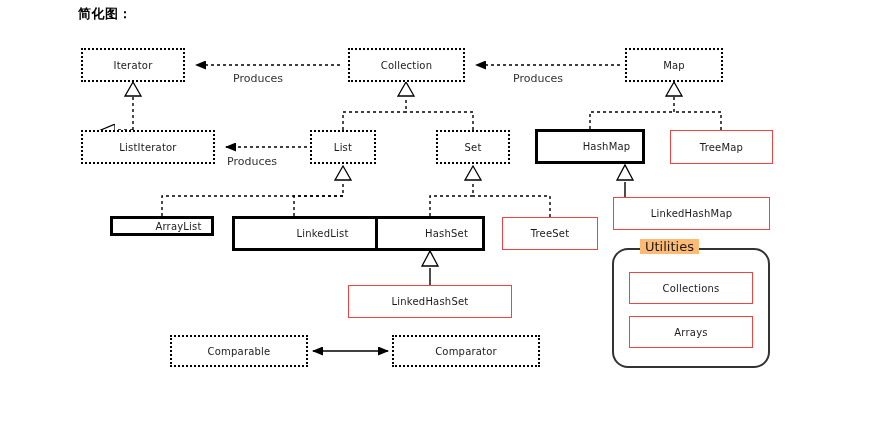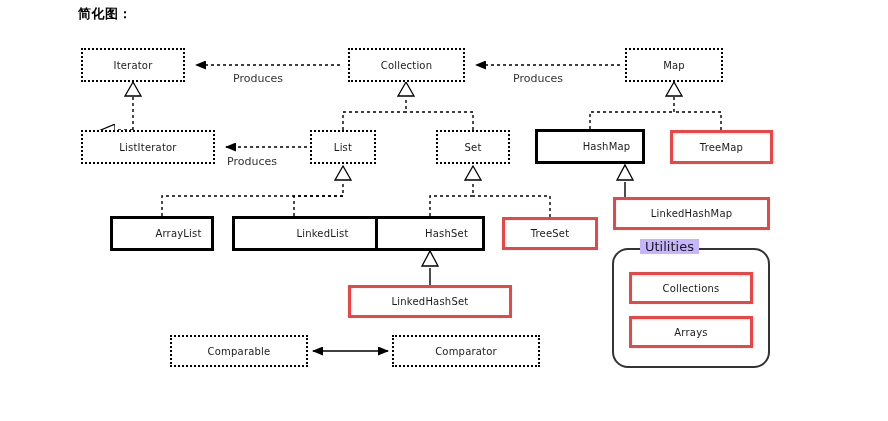--- a/index.html
+++ b/index.html
@@ -49,37 +49,37 @@
     font-size: 10px;
     color: #1a1a1a;
     letter-spacing: 0.2px;
     white-space: nowrap;
     z-index: 3;
   }
   .node.iface {
     border: 2px dotted #000000;
   }
   .node.cls {
-    border: 3px solid #ef4444;
+    border: 1px solid #ef4444;
   }
   .node.cls-bold {
     border: 3px solid #000000;
     padding-left: 33px;
   }
   .group-box {
     position: absolute;
     box-sizing: border-box;
     border: 2px solid #333333;
     border-radius: 16px;
     background: #ffffff;
     z-index: 2;
   }
   .group-label {
     position: absolute;
-    background: #c4b5fd;
+    background: #fdba74;
     font-family: "DejaVu Sans", sans-serif;
     font-size: 13px;
     color: #1a1a1a;
     padding: 0 5px;
     z-index: 4;
     white-space: nowrap;
   }
   .edge-label {
     position: absolute;
     background: #ffffff;
@@ -209,21 +209,21 @@
   </div>
 
   <div class="node cls-bold" style="left:535px; top:129px; width:110px; height:35px;">
     <span>HashMap</span>
   </div>
 
   <div class="node cls" style="left:670px; top:130px; width:103px; height:34px;">
     <span>TreeMap</span>
   </div>
 
-  <div class="node cls-bold" style="left:110px; top:216px; width:104px; height:35px;">
+  <div class="node cls-bold" style="left:110px; top:216px; width:104px; height:20px;">
     <span>ArrayList</span>
   </div>
 
   <div class="node cls-bold" style="left:232px; top:216px; width:148px; height:35px;">
     <span>LinkedList</span>
   </div>
 
   <div class="node cls-bold" style="left:375px; top:216px; width:110px; height:35px;">
     <span>HashSet</span>
   </div>

